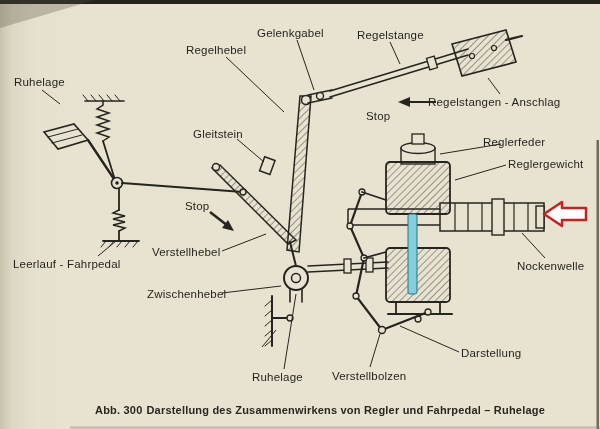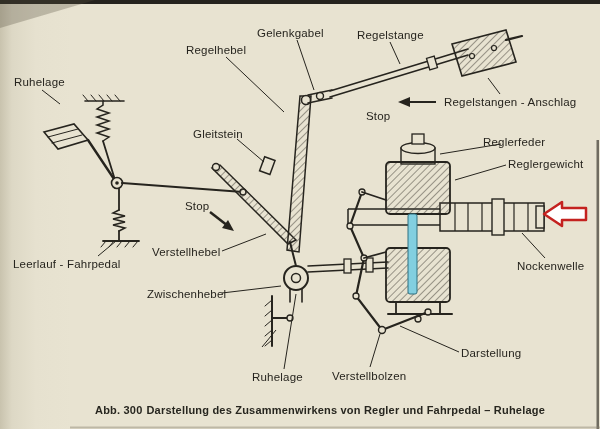--- a/index.html
+++ b/index.html
@@ -191,21 +191,21 @@
       <line x1="284" y1="369" x2="296" y2="294"></line>
       <line x1="370" y1="367" x2="380" y2="334"></line>
       <line x1="459" y1="352" x2="400" y2="326"></line>
     </g>
   </svg>
 
   <div class="lbl" style="left:14px;top:76px">Ruhelage</div>
   <div class="lbl" style="left:186px;top:44px">Regelhebel</div>
   <div class="lbl" style="left:257px;top:27px">Gelenkgabel</div>
   <div class="lbl" style="left:357px;top:29px">Regelstange</div>
-  <div class="lbl" style="left:444px;top:96px">Regelstangen - Anschlag</div>
+  <div class="lbl" style="left:428px;top:96px">Regelstangen - Anschlag</div>
   <div class="lbl" style="left:193px;top:128px">Gleitstein</div>
   <div class="lbl" style="left:366px;top:110px">Stop</div>
   <div class="lbl" style="left:483px;top:136px">Reglerfeder</div>
   <div class="lbl" style="left:508px;top:158px">Reglergewicht</div>
   <div class="lbl" style="left:185px;top:200px">Stop</div>
   <div class="lbl" style="left:13px;top:258px">Leerlauf - Fahrpedal</div>
   <div class="lbl" style="left:152px;top:246px">Verstellhebel</div>
   <div class="lbl" style="left:147px;top:288px">Zwischenhebel</div>
   <div class="lbl" style="left:517px;top:260px">Nockenwelle</div>
   <div class="lbl" style="left:252px;top:371px">Ruhelage</div>

